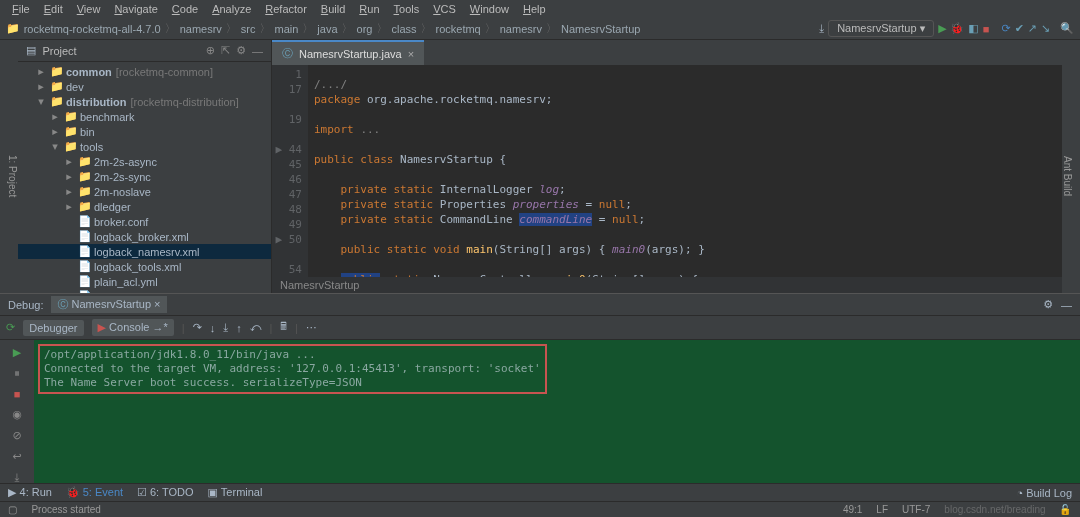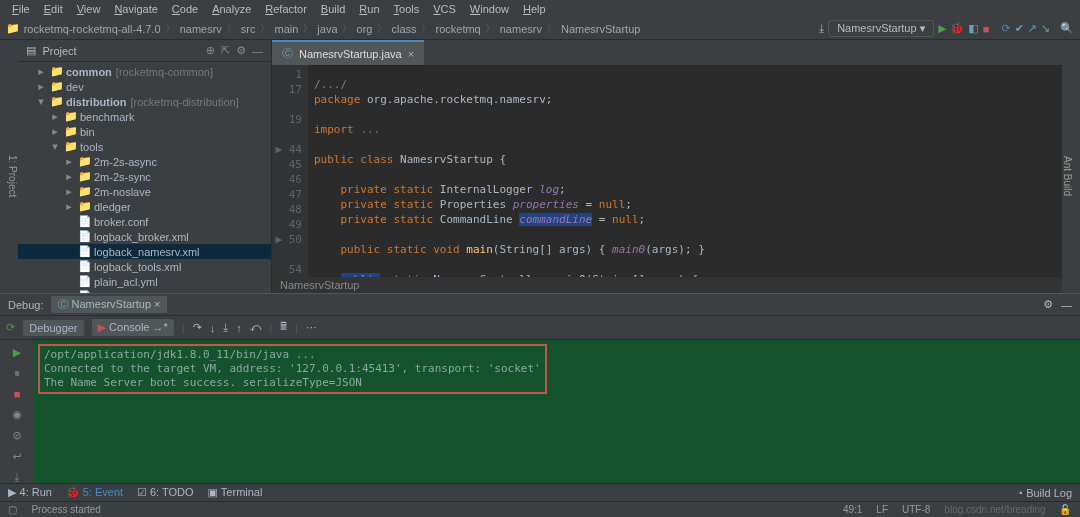--- a/index.html
+++ b/index.html
@@ -332,16 +332,16 @@
   <span class="grow"></span>
   <span>◔ <span>Build Log</span></span>
 </div>
 
 <div class="statusbar">
   <span>▢</span>
   <span>Process started</span>
   <span class="grow"></span>
   <span>49:1</span>
   <span>LF</span>
-  <span>UTF-8</span>
+  <span>UTF-7</span>
   <span style="opacity:.45">blog.csdn.net/breading</span>
   <span>🔓</span>
 </div>
 
 </body></html>

